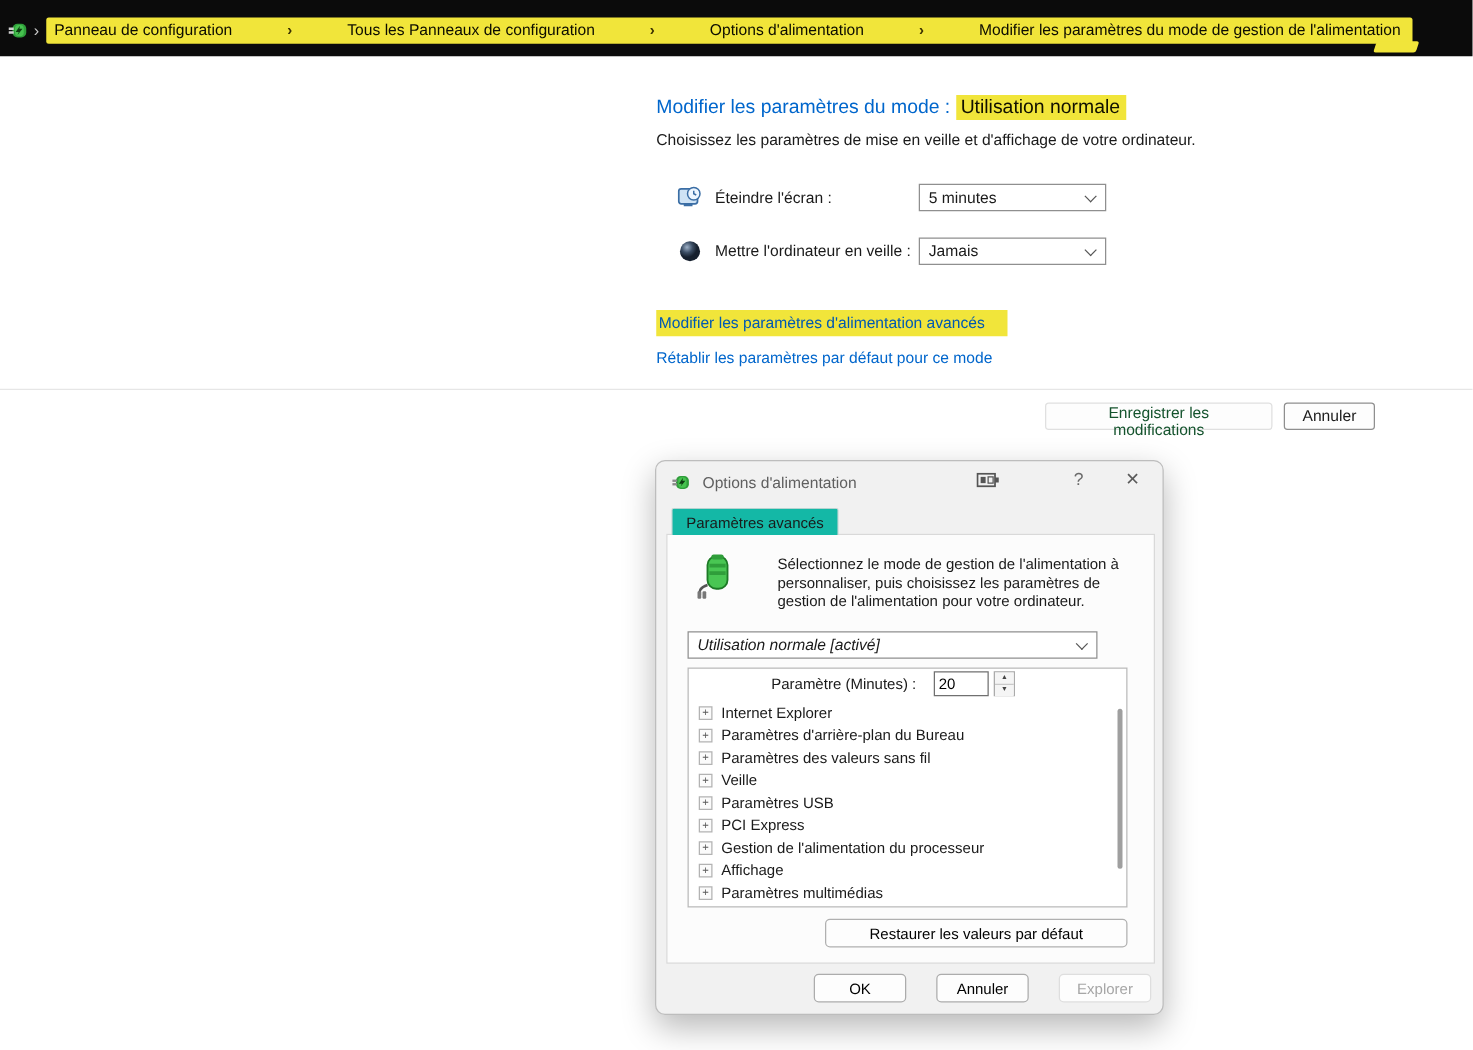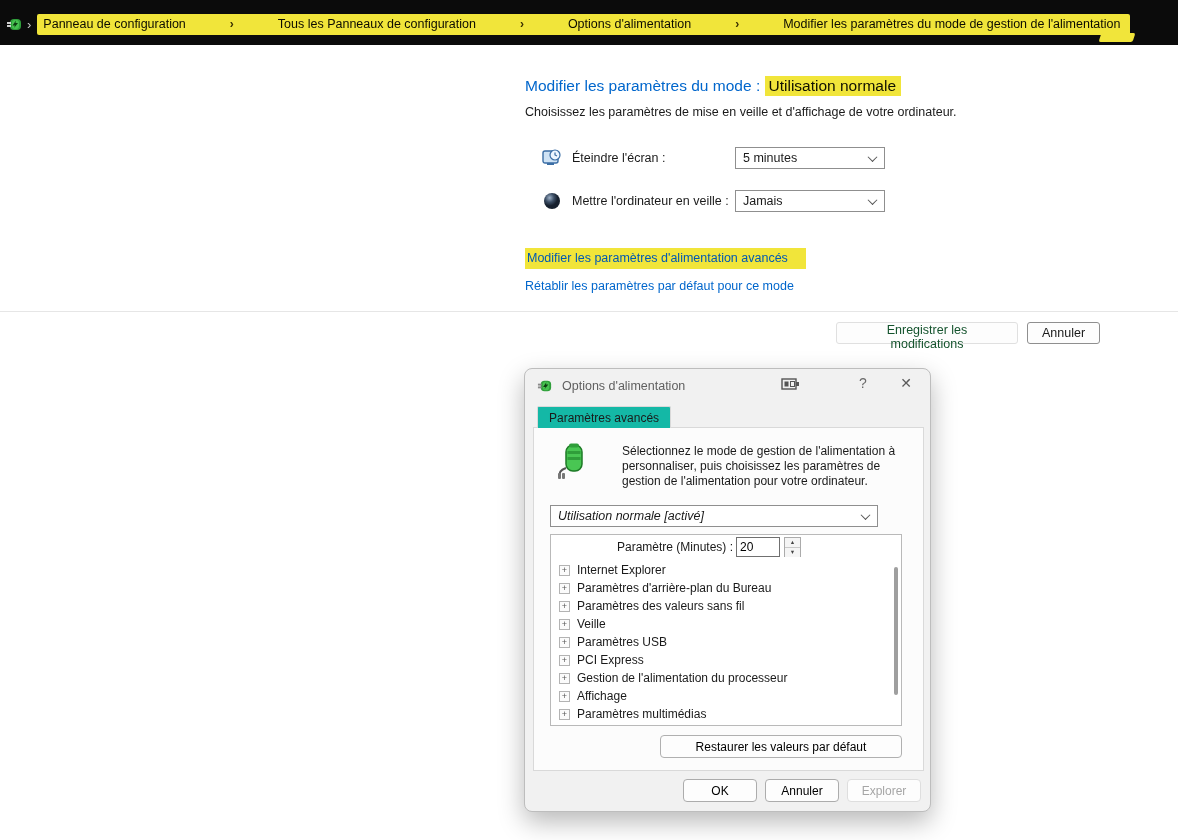--- a/index.html
+++ b/index.html
@@ -68,42 +68,42 @@
   .desc-text { font-size:12px; line-height:15px; width:300px; margin-left:32px; margin-top:2px; }
 
   .plan-combo { position:absolute; left:16px; top:77px; width:292px; }
   .plan-combo .dropdown { width:328px;font-style:italic; }
 
   .listbox { position:absolute; left:16px; top:106px; width:352px; height:192px;
     background:#fff; border:1px solid #b9b9b9; }
   .editor-row { display:flex; align-items:center; height:23px; padding-top:1px; }
   .editor-lbl { width:182px; text-align:right; font-size:12px; }
   .editor-input { width:44px; height:20px; border:1px solid #707070; font-size:12px;
-    font-family:inherit; padding:0 3px; margin-left:3px; }
+    font-family:inherit; padding:0 3px; margin-left:14px; }
   .spinner { width:17px; height:20px; margin-left:4px; border:1px solid #ababab;
     display:flex; flex-direction:column; background:#f0f0f0; }
   .spin-btn { flex:1; font-size:5.5px; line-height:9px; text-align:center; color:#444;
     cursor:pointer; background:#f5f5f5; }
   .spin-btn + .spin-btn { border-top:1px solid #c9c9c9; }
 
   .tree { list-style:none; margin-top:3px; }
   .tree li { display:flex; align-items:center; height:18px; padding-left:8px; cursor:pointer; }
   .expander { width:11px; height:11px; border:1px solid #b3b3b3; background:#fbfbfb;
     font-size:9px; line-height:9px; text-align:center; color:#5a5a5a; margin-right:7px; flex:0 0 auto; }
   .tree .t-lbl { font-size:12px; white-space:nowrap; }
 
   .lb-scroll { position:absolute; right:3px; top:32px; width:4px; height:128px;
     background:#9f9f9f; border-radius:2px; }
 
   .restore-btn { position:absolute; left:126px; top:307px; width:242px; height:23px;
     background:#fdfdfd; border:1px solid #b0b0b0; border-radius:4px;
     font-size:12px; font-family:inherit; cursor:pointer; }
 
   .dlg-footer { position:absolute; left:0; top:410px; width:100%; display:flex;
-    justify-content:flex-end; padding-right:9px; gap:8px; }
+    justify-content:flex-end; padding-right:9px; gap:24px; }
   .dlg-btn { width:74px; height:23px; background:#fdfdfd; border:1px solid #acacac;
     border-radius:4px; font-size:12px; font-family:inherit; cursor:pointer; }
   .dlg-btn.disabled { color:#a6a6a6; border-color:#dedede; cursor:default; }
 </style>
 </head>
 <body>
 
 <div class="topbar">
   <div class="topbar-inner">
     <svg class="dlg-ico" style="margin-left:0" width="17" height="17" viewBox="0 0 17 17">

